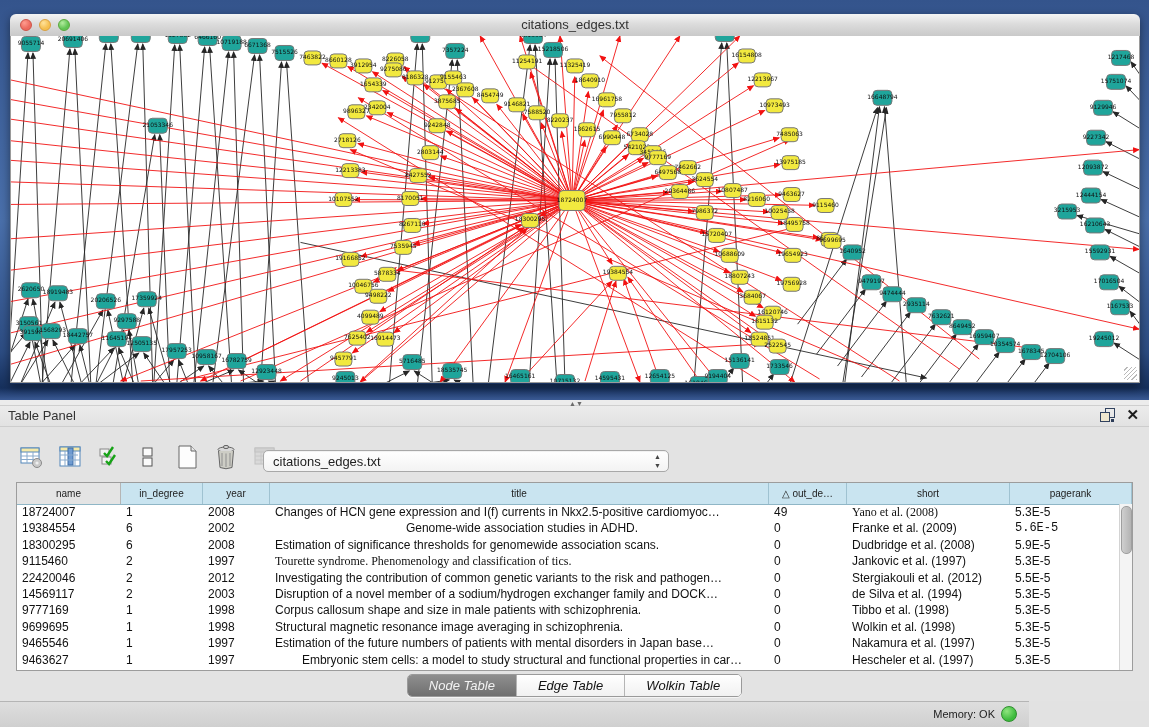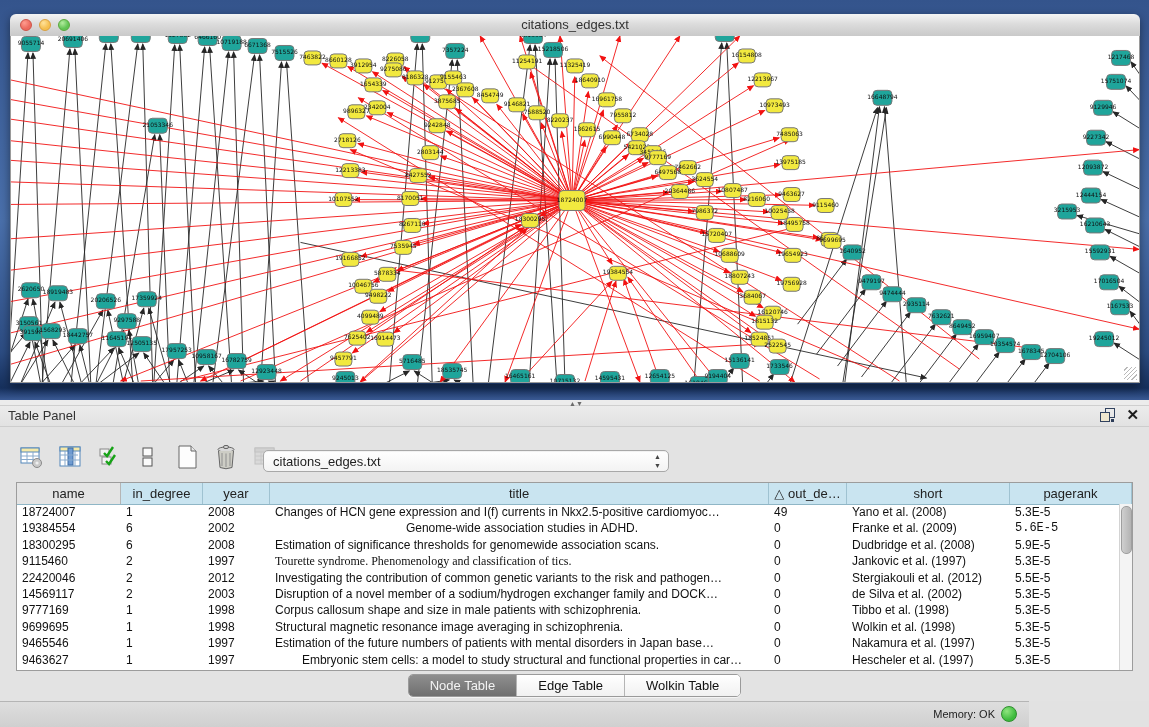--- a/index.html
+++ b/index.html
@@ -39,35 +39,35 @@
   .tbtn{width:30px;height:30px;display:flex;align-items:center;justify-content:center;border-radius:4px;}
   .fx{font-style:italic;font-family:"Liberation Serif",serif;font-weight:bold;font-size:15px;color:#222;}
   .combo{position:absolute;left:263px;top:450px;width:406px;height:22px;background:linear-gradient(180deg,#ffffff,#f3f3f3);
     border:1px solid #a8a8a8;border-radius:5px;box-sizing:border-box;font-size:13px;color:#222;
     display:flex;align-items:center;padding-left:9px;box-shadow:inset 0 1px 1px rgba(0,0,0,.06);}
   .combo .arrows{position:absolute;right:7px;top:1px;font-size:7px;line-height:9px;color:#444;text-align:center;}
   
   .tablewrap{position:absolute;left:16px;top:482px;width:1117px;height:189px;background:#fff;
     border:1px solid #9c9c9c;box-sizing:border-box;}
   .thead{display:flex;height:21px;background:#c9e4f0;border-bottom:1px solid #8fb6c6;}
-  .th{box-sizing:border-box;border-right:1px solid #9fc2d1;font-size:13px;color:#222;
+  .th{box-sizing:border-box;border-right:1px solid #9fc2d1;font-size:10px;color:#222;
     display:flex;align-items:center;justify-content:center;overflow:hidden;white-space:nowrap;}
   .th.sel{background:#e4e4e4;border-right:1px solid #b5b5b5;}
   .tbody{position:absolute;left:0;top:21px;right:12px;bottom:0;overflow:hidden;}
   .tr{display:flex;height:16.4px;}
   .td{box-sizing:border-box;padding:1px 0 0 5px;font-size:12px;color:#111;overflow:hidden;white-space:nowrap;}
   .vscroll{position:absolute;right:0;top:21px;bottom:0;width:12px;background:#f4f4f4;border-left:1px solid #d3d3d3;}
   .vthumb{position:absolute;left:1px;top:2px;width:9px;height:46px;border-radius:5px;
     background:linear-gradient(90deg,#cfcfcf,#b3b3b3);border:1px solid #9f9f9f;}
   
   .tabsrow{position:absolute;left:0;top:674px;width:1149px;display:flex;justify-content:center;}
   .seg{display:flex;height:21px;border:1px solid #9a9a9a;border-radius:5px;overflow:hidden;
     background:#fff;box-shadow:0 1px 0 rgba(255,255,255,.6);}
   .seg .tab{padding:0 21px;font-size:13px;display:flex;align-items:center;color:#111;
-    background:linear-gradient(180deg,#ffffff,#f1f1f1);border-right:1px solid #b5b5b5;}
+    background:linear-gradient(180deg,#ffffff,#f1f1f1);border-right:1px solid #b5b5b5;font-style:italic;}
   .seg .tab:last-child{border-right:none;}
   .seg .tab.on{background:linear-gradient(180deg,#8f8f8f,#6f6f6f);color:#f3f3f3;}
   
   .statusbar{position:absolute;left:0;top:701px;width:1029px;height:26px;
     background:linear-gradient(180deg,#dedede,#cfcfcf);border-top:1px solid #b5b5b5;}
   .mem{position:absolute;right:34px;top:6px;font-size:11px;color:#222;}
   .memdot{position:absolute;right:12px;top:4px;width:14px;height:14px;border-radius:50%;
     background:radial-gradient(circle at 35% 30%,#8fe57f,#3dbb3d 65%);border:1px solid #2e8f2e;}
 </style>
 </head>
@@ -695,21 +695,21 @@
       <div class="th" style="width: 163px;">short</div>
       <div class="th" style="width: 112px; flex: 1 1 0%;">pagerank</div>
     </div>
   <div class="tbody" id="tbody">
       <div class="tr">
         <div class="td" style="width: 104px;">18724007</div>
         <div class="td" style="width: 82px;">1</div>
         <div class="td" style="width: 67px;">2008</div>
         <div class="td" style="width: 499px;">Changes of HCN gene expression and I(f) currents in Nkx2.5-positive cardiomyoc…</div>
         <div class="td" style="width: 78px;">49</div>
-        <div class="td" style="width: 163px;">Yano et al. (2008)</div>
+        <div class="td" style="width: 163px; font-family: Liberation Serif, serif;">Yano et al. (2008)</div>
         <div class="td" style="width: 112px; flex: 1 1 0%;">5.3E-5</div>
       </div>
       <div class="tr">
         <div class="td" style="width: 104px;">19384554</div>
         <div class="td" style="width: 82px;">6</div>
         <div class="td" style="width: 67px;">2002</div>
         <div class="td" style="width: 499px; text-align: center;">Genome-wide association studies in ADHD.</div>
         <div class="td" style="width: 78px;">0</div>
         <div class="td" style="width: 163px;">Franke et al. (2009)</div>
         <div class="td" style="width: 112px; flex: 1 1 0%; font-family: Liberation Mono, monospace;">5.6E-5</div>
@@ -740,21 +740,21 @@
         <div class="td" style="width: 78px;">0</div>
         <div class="td" style="width: 163px;">Stergiakouli et al. (2012)</div>
         <div class="td" style="width: 112px; flex: 1 1 0%;">5.5E-5</div>
       </div>
       <div class="tr">
         <div class="td" style="width: 104px;">14569117</div>
         <div class="td" style="width: 82px;">2</div>
         <div class="td" style="width: 67px;">2003</div>
         <div class="td" style="width: 499px;">Disruption of a novel member of a sodium/hydrogen exchanger family and DOCK…</div>
         <div class="td" style="width: 78px;">0</div>
-        <div class="td" style="width: 163px;">de Silva et al. (2002)</div>
+        <div class="td" style="width: 163px;">de Silva et al. (1994)</div>
         <div class="td" style="width: 112px; flex: 1 1 0%;">5.3E-5</div>
       </div>
       <div class="tr">
         <div class="td" style="width: 104px;">9777169</div>
         <div class="td" style="width: 82px;">1</div>
         <div class="td" style="width: 67px;">1998</div>
         <div class="td" style="width: 499px;">Corpus callosum shape and size in male patients with schizophrenia.</div>
         <div class="td" style="width: 78px;">0</div>
         <div class="td" style="width: 163px;">Tibbo et al. (1998)</div>
         <div class="td" style="width: 112px; flex: 1 1 0%;">5.3E-5</div>

